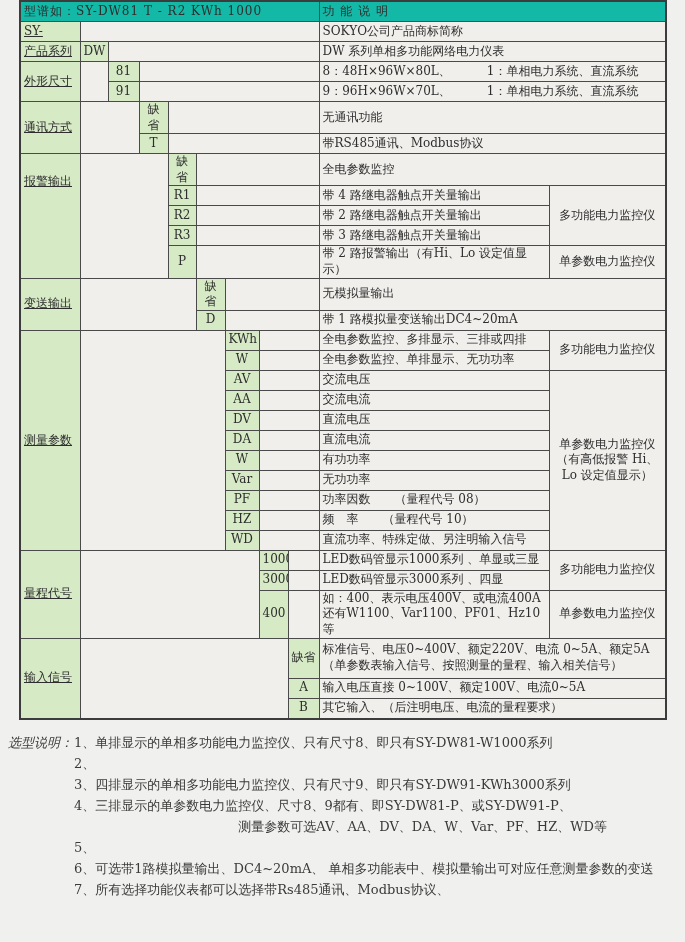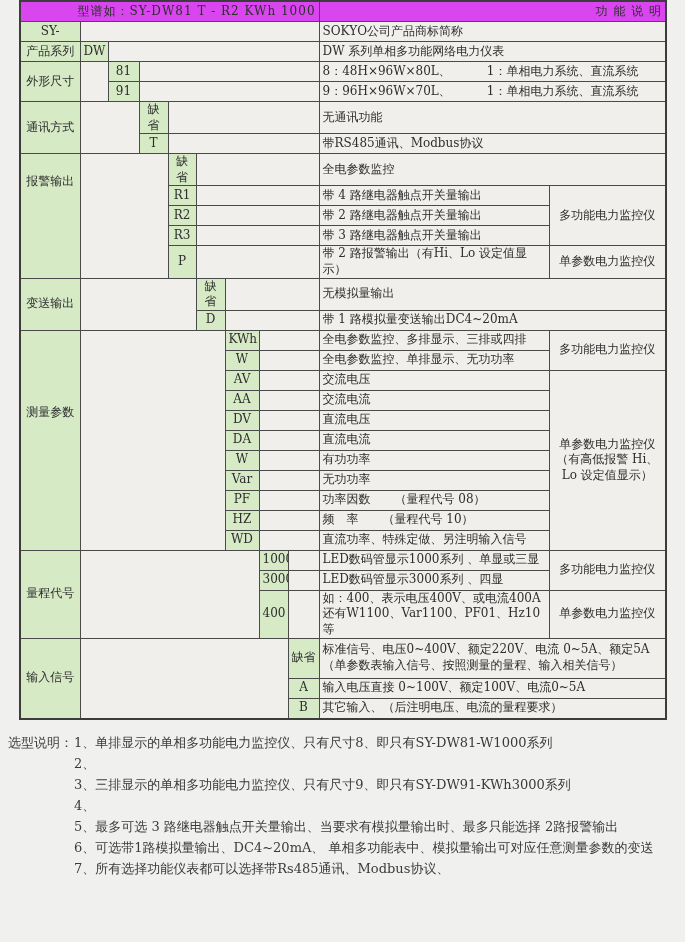--- a/index.html
+++ b/index.html
@@ -30,31 +30,32 @@
   }
   table.spec td{
     border:1px solid #4a4a4a;
     height:19px;
     padding:0 3px;
     font-size:12px;
     line-height:1.3;
     overflow:hidden;
   }
   td.hdr{
-    background:#d946ef;
-    text-align:right;
+    background:#14b8a6;
+    text-align:left;
     letter-spacing:1px;
   }
   td.lab{
     background:#d7eac6;
-    text-align:center;
+    text-align:left;
     vertical-align:middle;
+    text-decoration:underline;
   }
   td.lab.off1{vertical-align:top;padding-top:20px;}
-  td.lab.off4{vertical-align:top;padding-top:74px;margin-top:32px;}
+  td.lab.off4{vertical-align:top;padding-top:102px;margin-top:32px;}
   td.code{
     background:#d7eac6;
     text-align:center;
     vertical-align:middle;
   }
   td.sp{background:#f0efec;}
   td.desc{
     text-align:left;
     padding-left:8px;
     white-space:pre-line;
@@ -71,20 +72,21 @@
     align-items:flex-start;
     margin-left:8px;
     font-size:13px;
     color:#3a3a3a;
   }
   .notes{margin-top:12px;}
   .nlabel{
     flex:0 0 66px;
     line-height:21px;
     white-space:nowrap;
+    font-style:italic;
   }
   .nitems{flex:1;}
   .nitem{
     display:flex;
     line-height:21px;
   }
   .nnum{flex:0 0 18px;white-space:nowrap;}
   .ntext{white-space:pre-line;}
 </style>
 </head>
@@ -302,28 +304,29 @@
     <div class="nitems">
       <div class="nitem">
         <span class="nnum">1、</span>
         <span class="ntext">单排显示的单相多功能电力监控仪、只有尺寸8、即只有SY-DW81-W1000系列</span>
       </div>
       <div class="nitem">
         <span class="nnum">2、</span>
       </div>
       <div class="nitem">
         <span class="nnum">3、</span>
-        <span class="ntext">三排显示的单相多功能电力监控仪、只有尺寸9、即只有SY-DW91-KWh3000系列</span>
+        <span class="ntext">四排显示的单相多功能电力监控仪、只有尺寸9、即只有SY-DW91-KWh3000系列</span>
       </div>
       <div class="nitem">
         <span class="nnum">4、</span>
+        <span class="ntext">三排显示的单参数电力监控仪、尺寸8、9都有、即SY-DW81-P、或SY-DW91-P、
+　　　　　　　　　　　测量参数可选AV、AA、DV、DA、W、Var、PF、HZ、WD等</span>
       </div>
       <div class="nitem">
         <span class="nnum">5、</span>
-        <span class="ntext">最多可选 3 路继电器触点开关量输出、当要求有模拟量输出时、最多只能选择 2路报警输出</span>
       </div>
       <div class="nitem">
         <span class="nnum">6、</span>
         <span class="ntext">可选带1路模拟量输出、DC4~20mA、 单相多功能表中、模拟量输出可对应任意测量参数的变送</span>
       </div>
       <div class="nitem">
         <span class="nnum">7、</span>
         <span class="ntext">所有选择功能仪表都可以选择带Rs485通讯、Modbus协议、</span>
       </div>
     </div>

